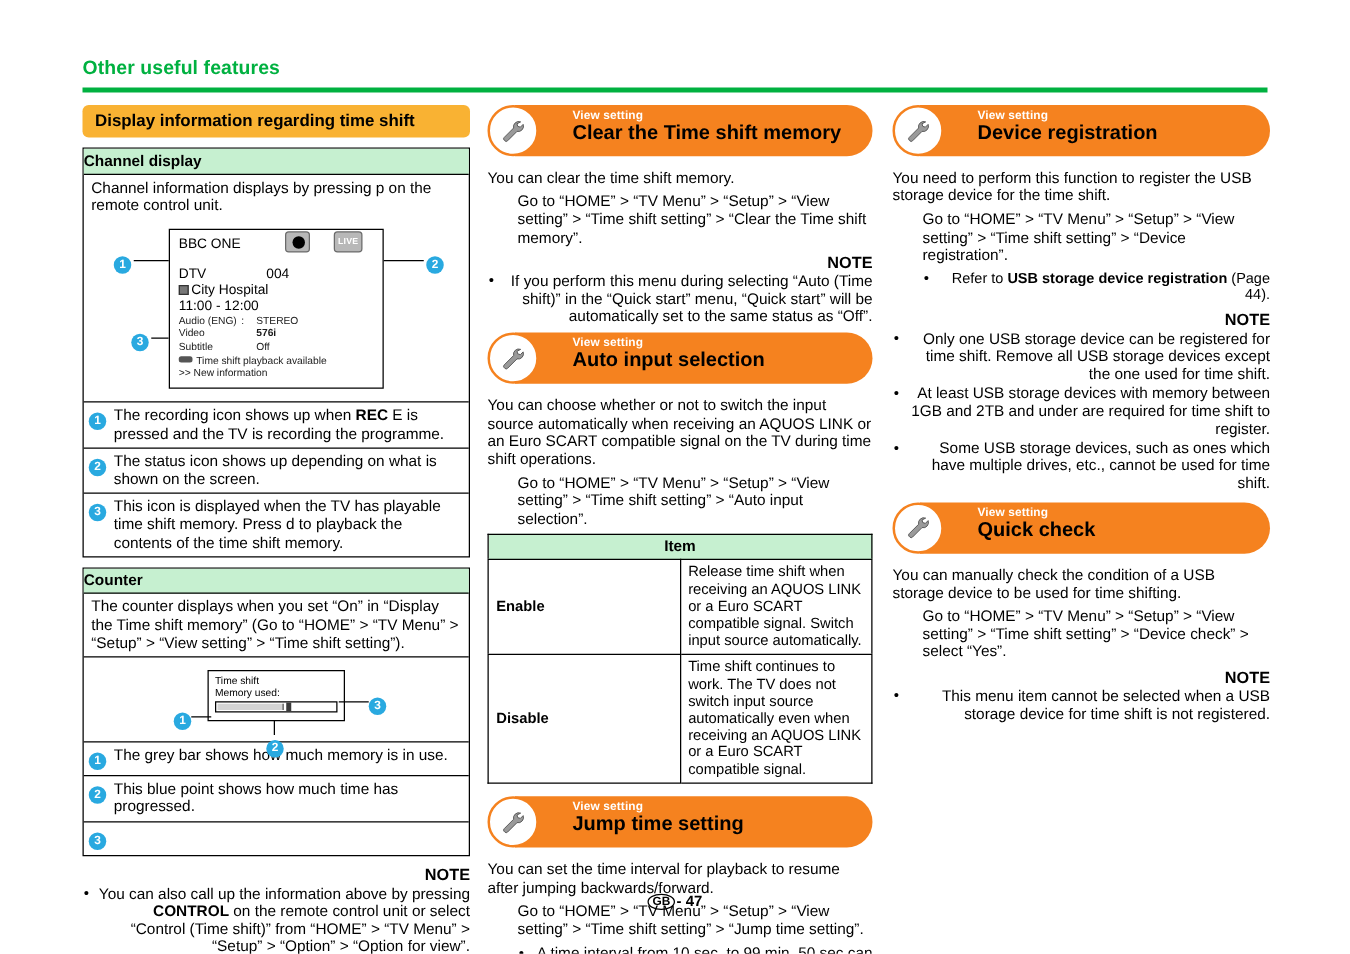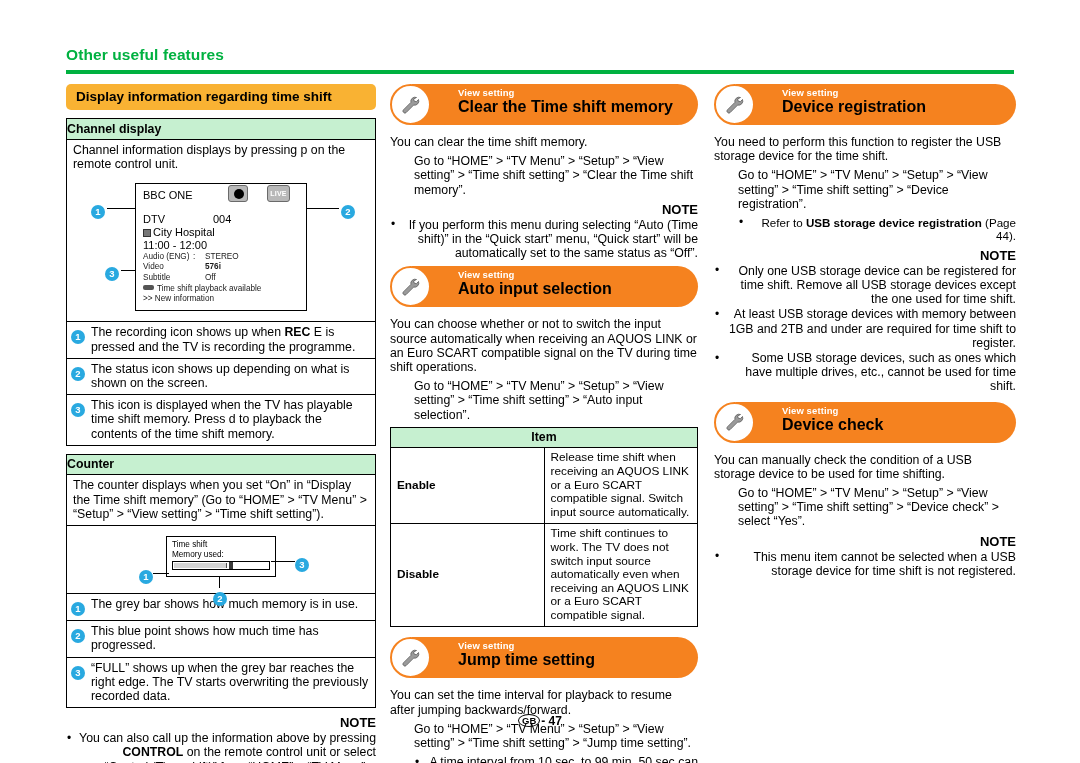--- a/index.html
+++ b/index.html
@@ -297,21 +297,20 @@
       </div>
       <div class="cellrow">
         <div class="numrow">
           <div class="num"><span class="bullet-num">2</span></div>
           <div class="body">This blue point shows how much time has progressed.</div>
         </div>
       </div>
       <div class="cellrow">
         <div class="numrow">
           <div class="num"><span class="bullet-num">3</span></div>
-          <div class="body">“FULL” shows up when the grey bar reaches the right edge. The TV starts overwriting the previously recorded data.</div>
         </div>
       </div>
     </div>
 
     <div class="note-h" style="margin-top:7px;">NOTE</div>
     <ul class="bul">
       <li>You can also call up the information above by pressing <b>CONTROL</b> on the remote control unit or select “Control (Time shift)” from “HOME” &gt; “TV Menu” &gt; “Setup” &gt; “Option” &gt; “Option for view”.</li>
     </ul>
   </div>
 
@@ -406,21 +405,21 @@
     </ul>
 
     <div class="vs-head" style="margin-top:8px;">
       <div class="vs-pill"></div>
       <div class="vs-circle">
         <svg width="26" height="26" viewBox="0 0 26 26" aria-hidden="true">
           <path d="M18.5 5.5a4.2 4.2 0 0 0-5.6 4.9L5.4 17.9a1.6 1.6 0 0 0 0 2.3l.4.4a1.6 1.6 0 0 0 2.3 0l7.5-7.5a4.2 4.2 0 0 0 4.9-5.6l-2.2 2.2-2.1-.6-.6-2.1z" fill="#9a9a9a" stroke="#5a5a5a" stroke-width="0.8"></path>
         </svg>
       </div>
       <div class="vs-label">View setting</div>
-      <div class="vs-title">Device check</div>
+      <div class="vs-title">Quick check</div>
     </div>
     <p class="para">You can manually check the condition of a USB storage device to be used for time shifting.</p>
     <p class="para indent">Go to “HOME” &gt; “TV Menu” &gt; “Setup” &gt; “View setting” &gt; “Time shift setting” &gt; “Device check” &gt; select “Yes”.</p>
     <div class="note-h">NOTE</div>
     <ul class="bul">
       <li>This menu item cannot be selected when a USB storage device for time shift is not registered.</li>
     </ul>
   </div>
 
   <div class="footer">

